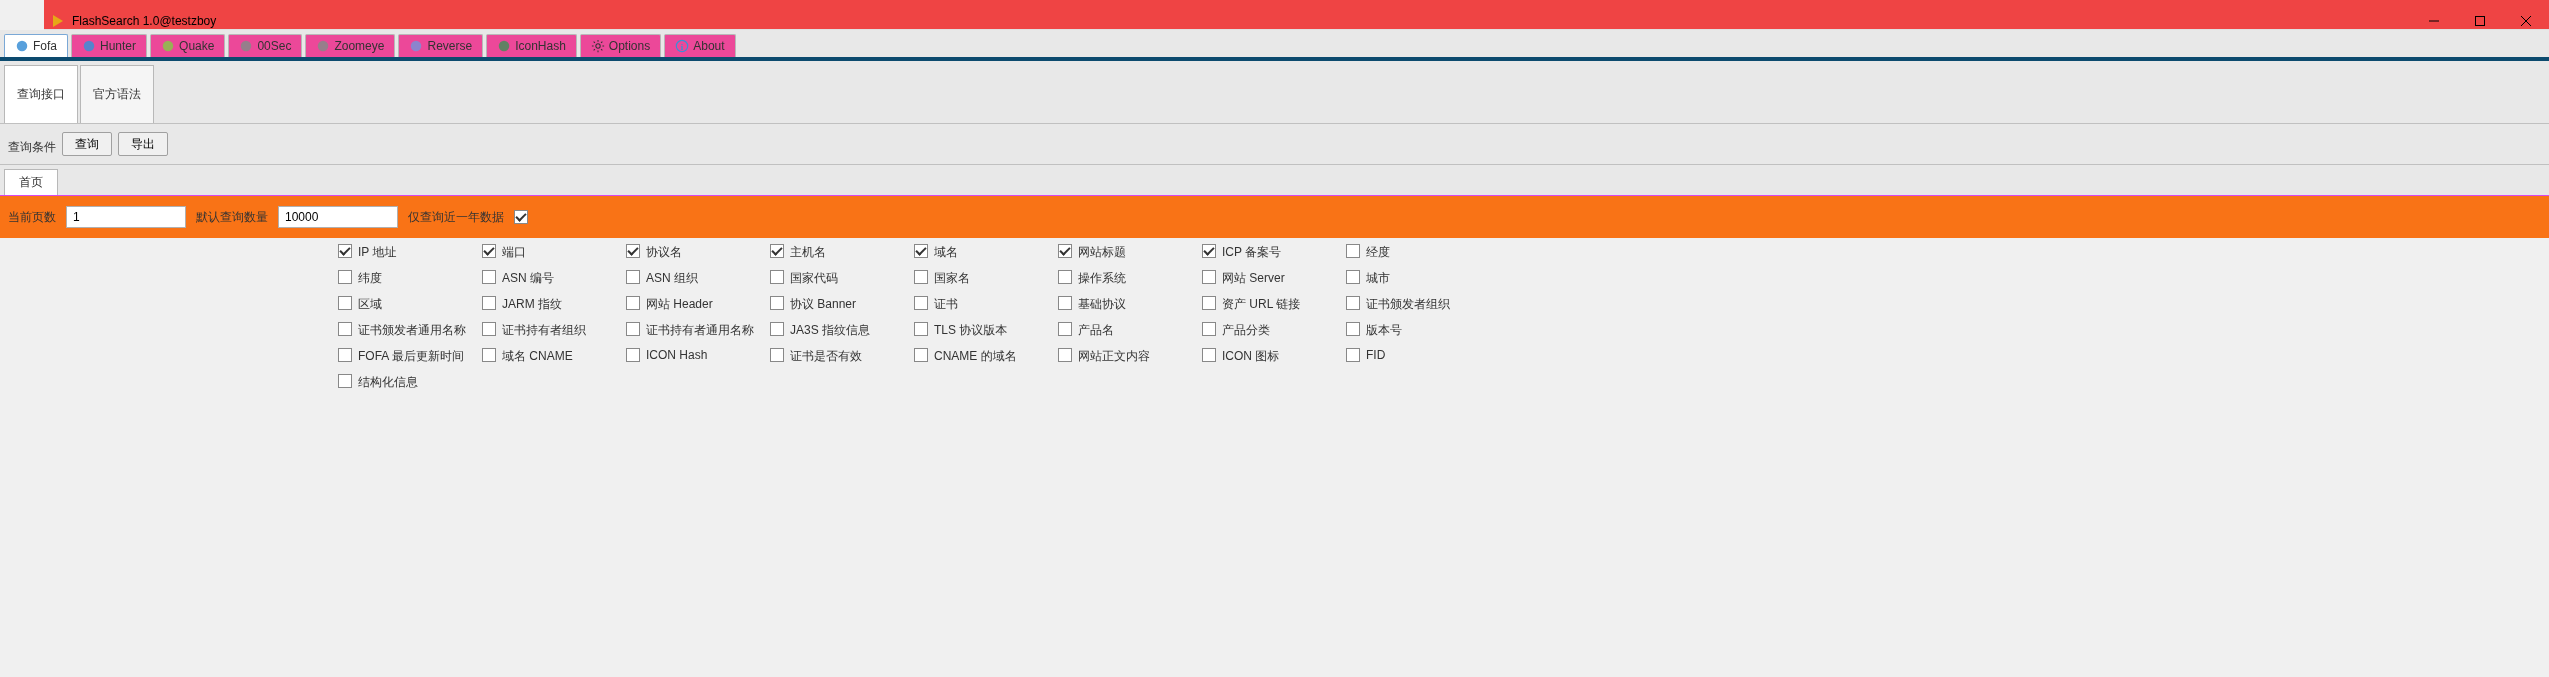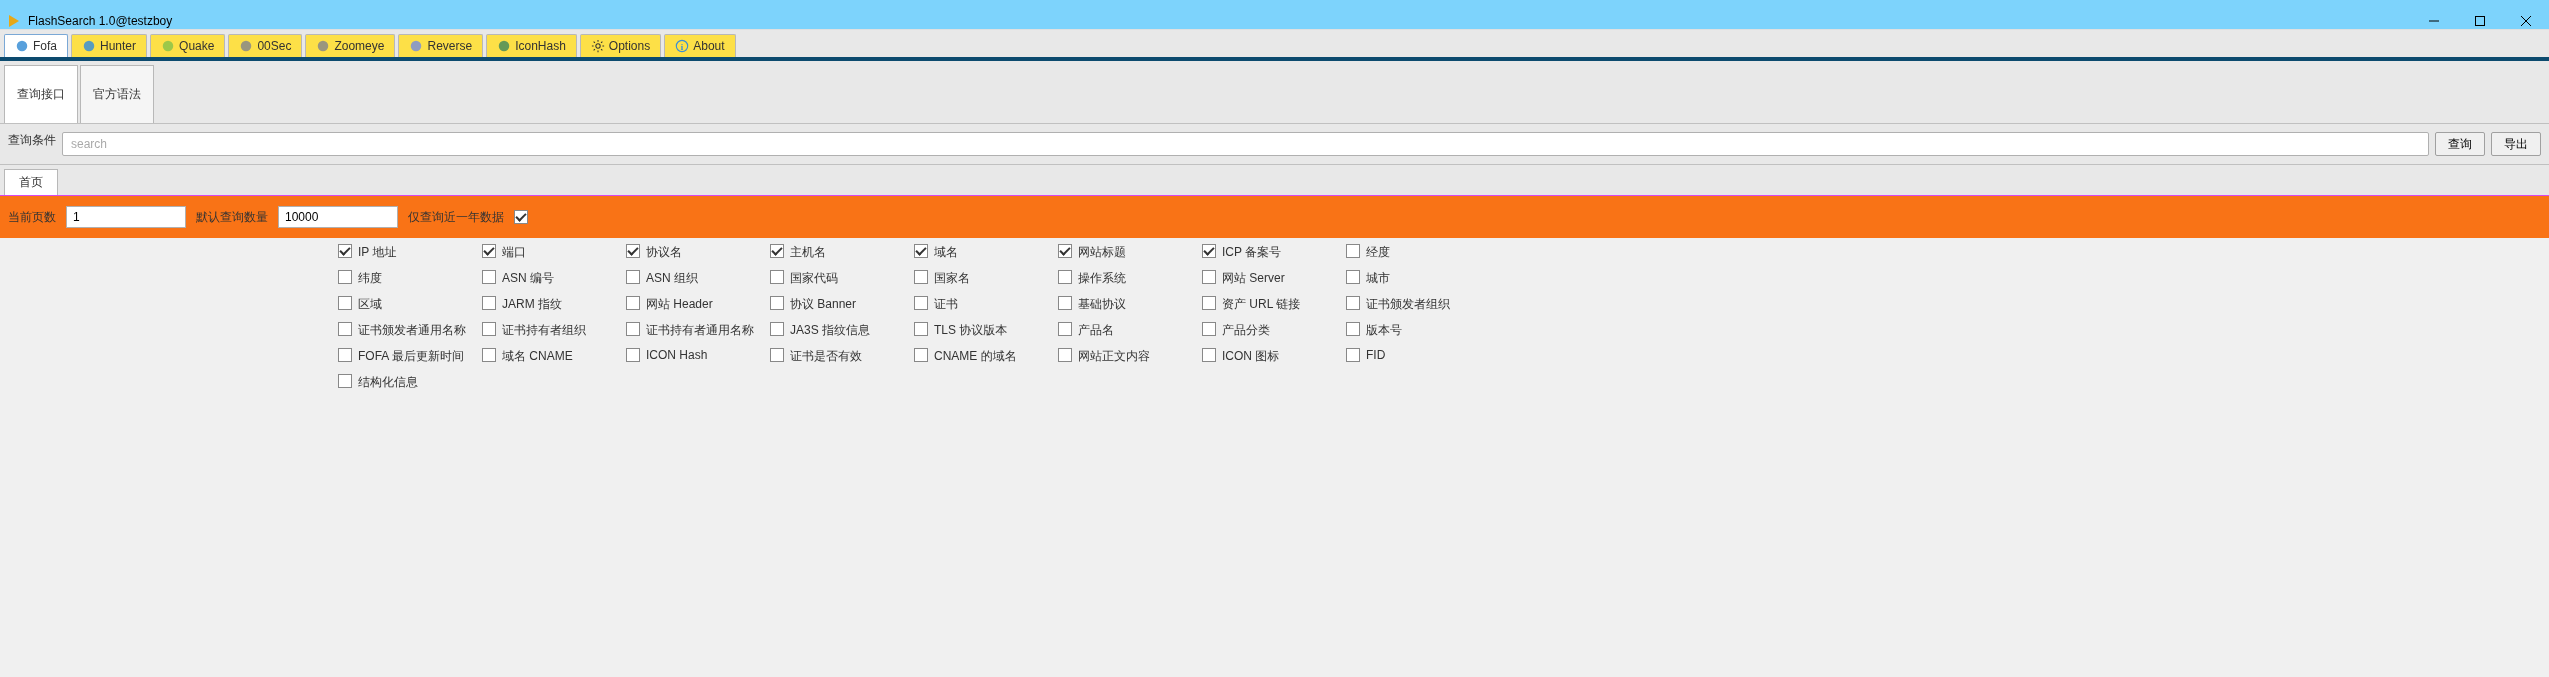--- a/index.html
+++ b/index.html
@@ -5,24 +5,25 @@
 * { box-sizing: border-box; margin: 0; padding: 0; }
 body {
   font-family: "Microsoft YaHei", "Segoe UI", Arial, sans-serif;
   font-size: 12px;
   background: #f0f0f0;
   color: #333;
 }
 .titlebar {
   display: flex;
   align-items: center;
-  background: #7dd3fc;
+  background: #ef4444;
   height: 30px;
   padding: 12px 0 0 6px;
   border-bottom: 1px solid #e0e0e0;
+  margin-left: 44px;
 }
 .titlebar .app-icon {
   width: 16px; height: 16px;
   margin-right: 6px;
 }
 .titlebar .title-text {
   flex: 0 0 auto;
   font-size: 12px;
   color: #000;
 }
@@ -38,21 +39,21 @@
   background: #e8e8e8;
   padding: 4px 4px 0 4px;
   gap: 3px;
   border-bottom: 4px solid #0c4a6e;
 }
 .tool-tab {
   display: flex;
   align-items: center;
   gap: 4px;
   padding: 4px 10px;
-  background: #fde047;
+  background: #ec4899;
   border: 1px solid #b8b8b8;
   border-bottom: none;
   border-radius: 2px 2px 0 0;
   font-size: 12px;
   cursor: pointer;
   position: relative;
 }
 .tool-tab.active {
   background: #fff;
   border-color: #7aa8d6;
@@ -77,21 +78,21 @@
   border: 1px solid #b8b8b8;
   border-bottom: none;
   font-size: 12px;
   cursor: pointer;
 }
 .sub-tab.active {
   background: #fff;
 }
 .search-row {
   display: flex;
-  align-items: flex-start;
+  align-items: flex-end;
   gap: 6px;
   padding: 8px 8px;
   background: #e8e8e8;
   border-bottom: 1px solid #c0c0c0;
 }
 .search-row .lbl {
   font-size: 12px;
   color: #333;
   white-space: nowrap;
 }
@@ -291,21 +292,20 @@
     </div>
   </div>
 
 <div class="sub-tabs" id="sub-tabs">
     <div class="sub-tab active">查询接口</div>
     <div class="sub-tab">官方语法</div>
   </div>
 
 <div class="search-row">
   <span class="lbl">查询条件</span>
-  <input type="text" placeholder="search" style="">
   <button class="btn">查询</button>
   <button class="btn">导出</button>
 </div>
 
 <div class="result-tabs">
   <div class="result-tab">首页</div>
 </div>
 
 <div class="params-row">
   <span class="lbl">当前页数</span>

